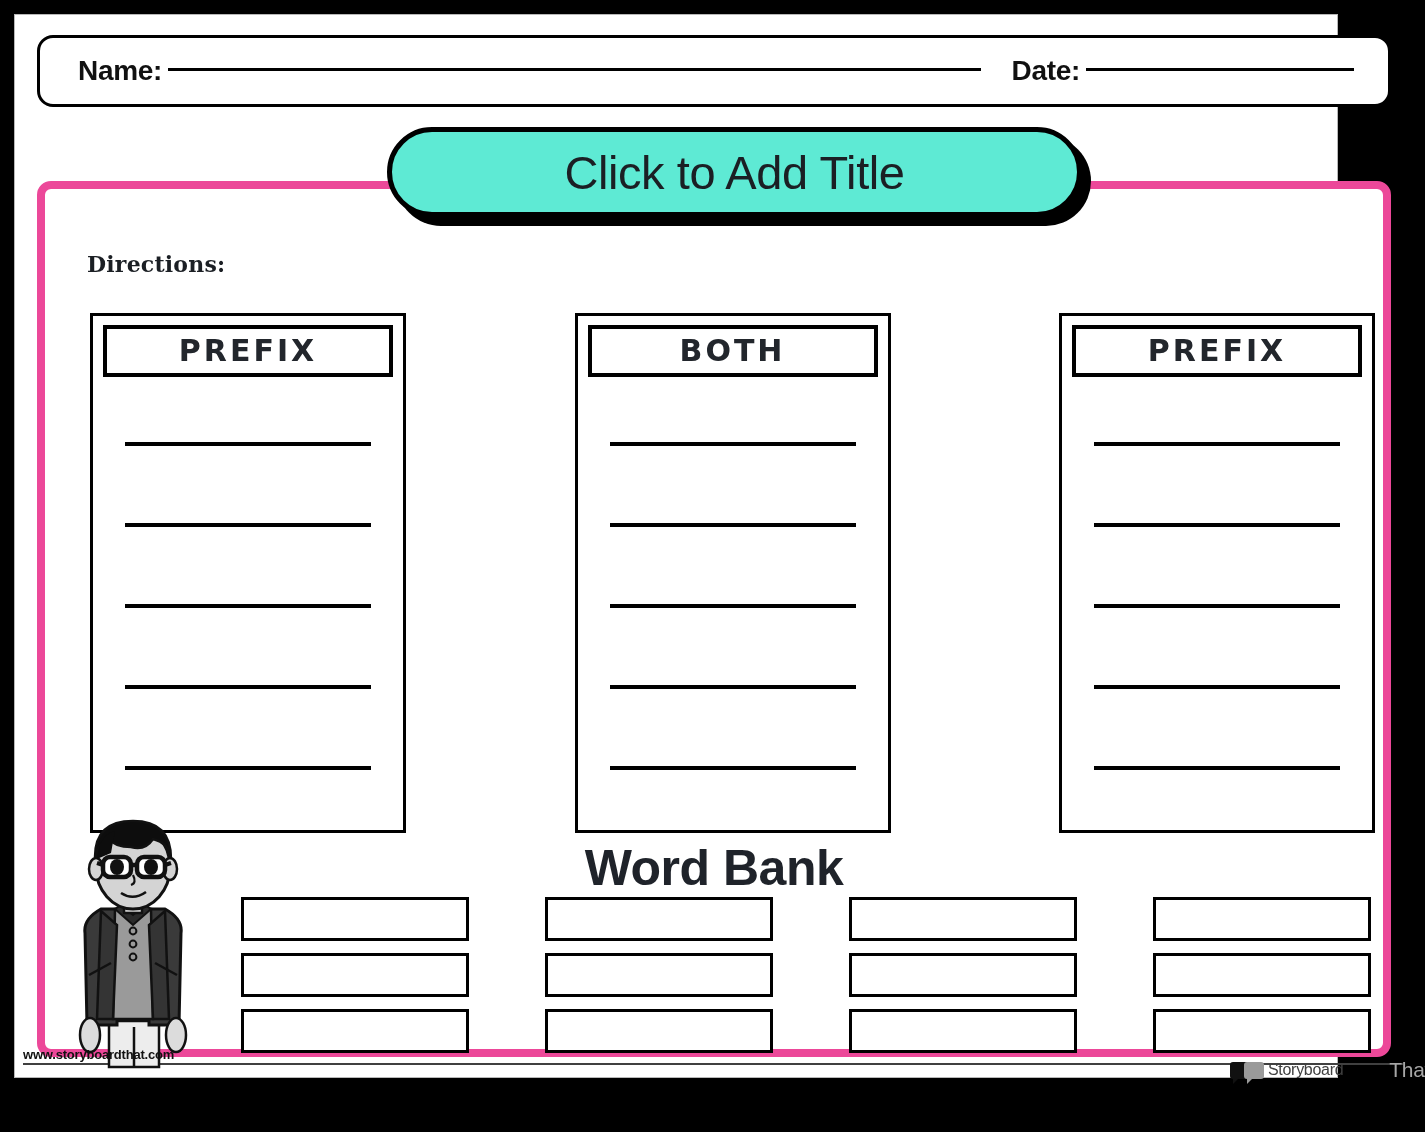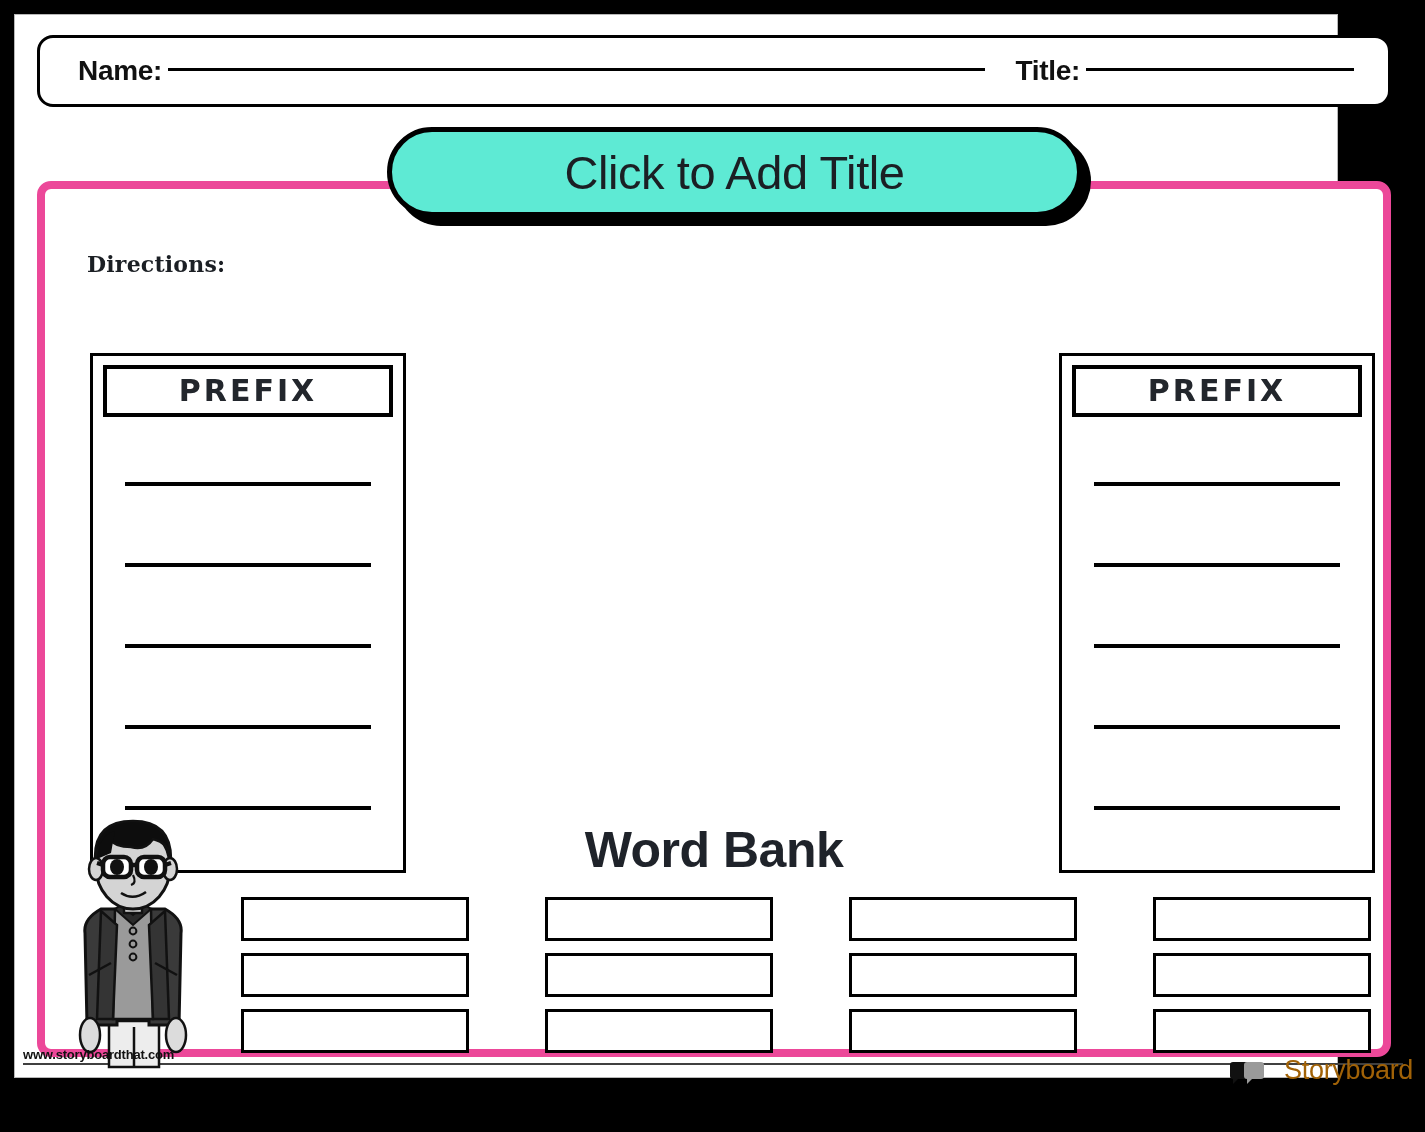--- a/index.html
+++ b/index.html
@@ -138,21 +138,20 @@
     height: 520px;
     display: flex;
     justify-content: space-between;
   }
   .col {
     width: 316px;
     height: 520px;
     border: 3px solid #000000;
     background: #ffffff;
     position: relative;
-    margin-top: 40px;
   }
   .col-header {
     position: absolute;
     left: 10px;
     top: 9px;
     right: 10px;
     height: 52px;
     border: 4px solid #000000;
     background: #ffffff;
     display: flex;
@@ -182,21 +181,21 @@
     height: 0;
     border-bottom: 4px solid #000000;
     width: 100%;
   }
 
   
   #wordbank-title {
     position: absolute;
     left: 0;
     right: 0;
-    top: 632px;
+    top: 650px;
     text-align: center;
     font-family: "Liberation Sans", sans-serif;
     font-weight: bold;
     font-size: 50px;
     color: #1f232a;
     letter-spacing: -0.5px;
   }
 
   #wordbank-grid {
     position: absolute;
@@ -294,23 +293,23 @@
     content: "";
     position: absolute;
     left: 3px;
     bottom: -5px;
     width: 0; height: 0;
     border-left: 6px solid #9a9a9a;
     border-bottom: 6px solid transparent;
   }
   .brand-word {
     font-family: "Liberation Sans", sans-serif;
-    font-size: 27px;
-    color: #a16207;
-    margin-left: 20px;
+    font-size: 16px;
+    color: #404040;
+    margin-left: 4px;
     letter-spacing: -0.3px;
   }
   .brand-word-light {
     font-family: "Liberation Sans", sans-serif;
     font-size: 21px;
     color: #a6a6a6;
     letter-spacing: -0.3px;
     padding-left: 46px;
   }
 </style>
@@ -318,21 +317,21 @@
 <body>
 
 <div id="page">
   <div id="sheet">
 
     <div id="namedate-bar">
       <div class="nd-row">
         <span class="nd-label">Name:</span>
         <span class="nd-rule"></span>
         <span class="nd-gap"></span>
-        <span class="nd-label">Title:</span>
+        <span class="nd-label">Date:</span>
         <span class="nd-rule date-rule"></span>
       </div>
     </div>
 
     <div id="title-wrap">
       <div id="title-shadow"></div>
       <div id="title-pill">
         <span id="title-text">Click to Add Title</span>
       </div>
     </div>
@@ -350,20 +349,32 @@
           <div class="col-lines">
             <span class="answer-line"></span>
             <span class="answer-line"></span>
             <span class="answer-line"></span>
             <span class="answer-line"></span>
             <span class="answer-line"></span>
           </div>
         </div>
 
 
+        <div class="col">
+          <div class="col-header">
+            <span class="col-header-text">BOTH</span>
+          </div>
+          <div class="col-lines">
+            <span class="answer-line"></span>
+            <span class="answer-line"></span>
+            <span class="answer-line"></span>
+            <span class="answer-line"></span>
+            <span class="answer-line"></span>
+          </div>
+        </div>
 
         <div class="col">
           <div class="col-header">
             <span class="col-header-text">PREFIX</span>
           </div>
           <div class="col-lines">
             <span class="answer-line"></span>
             <span class="answer-line"></span>
             <span class="answer-line"></span>
             <span class="answer-line"></span>

